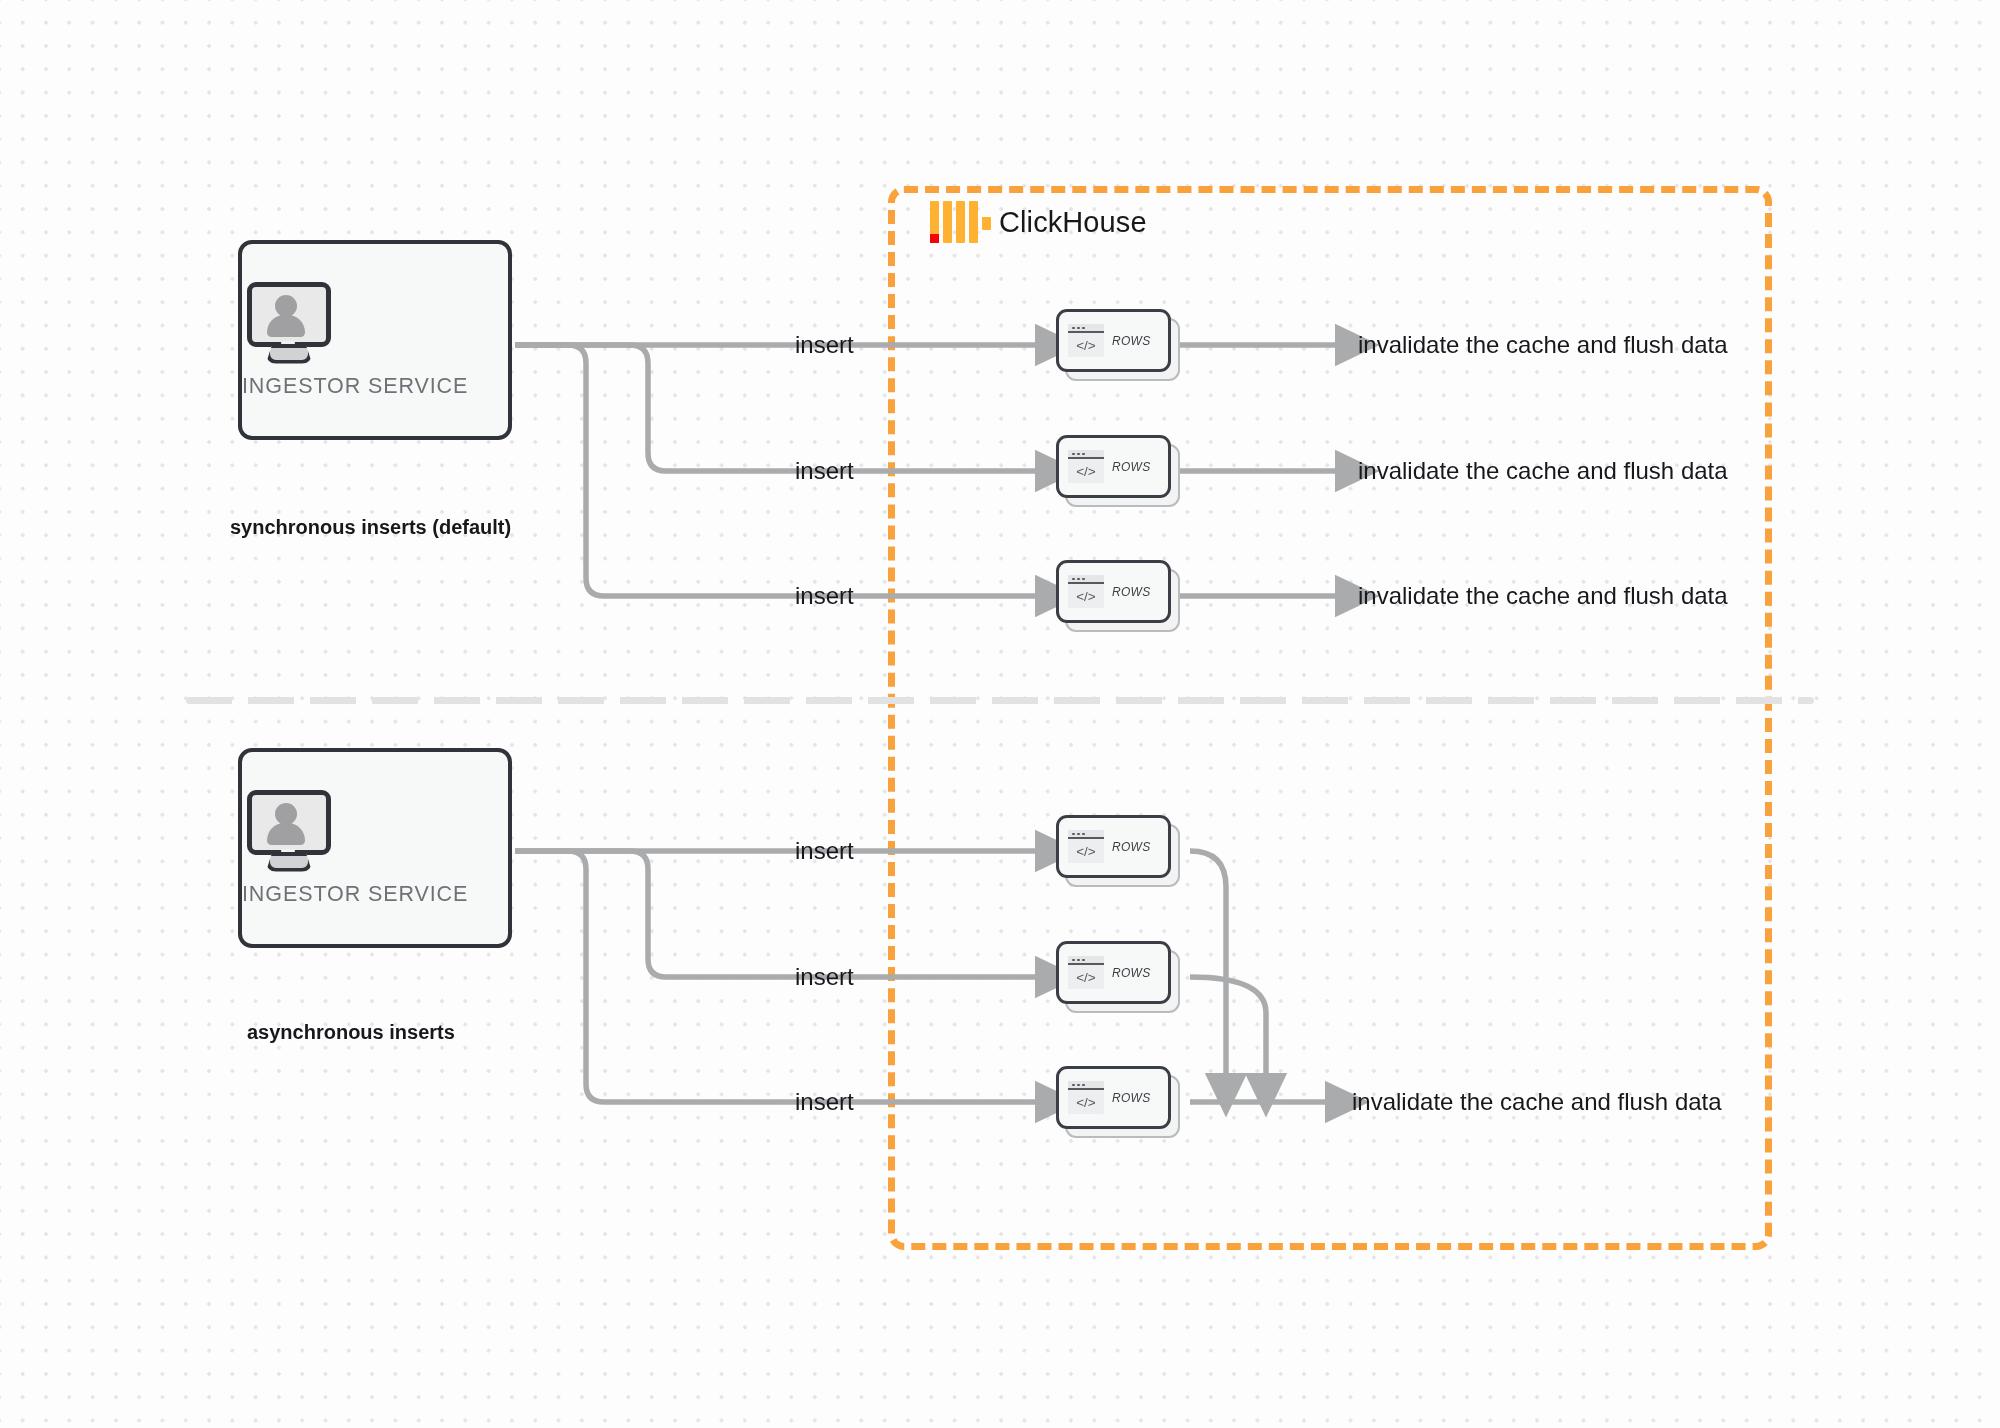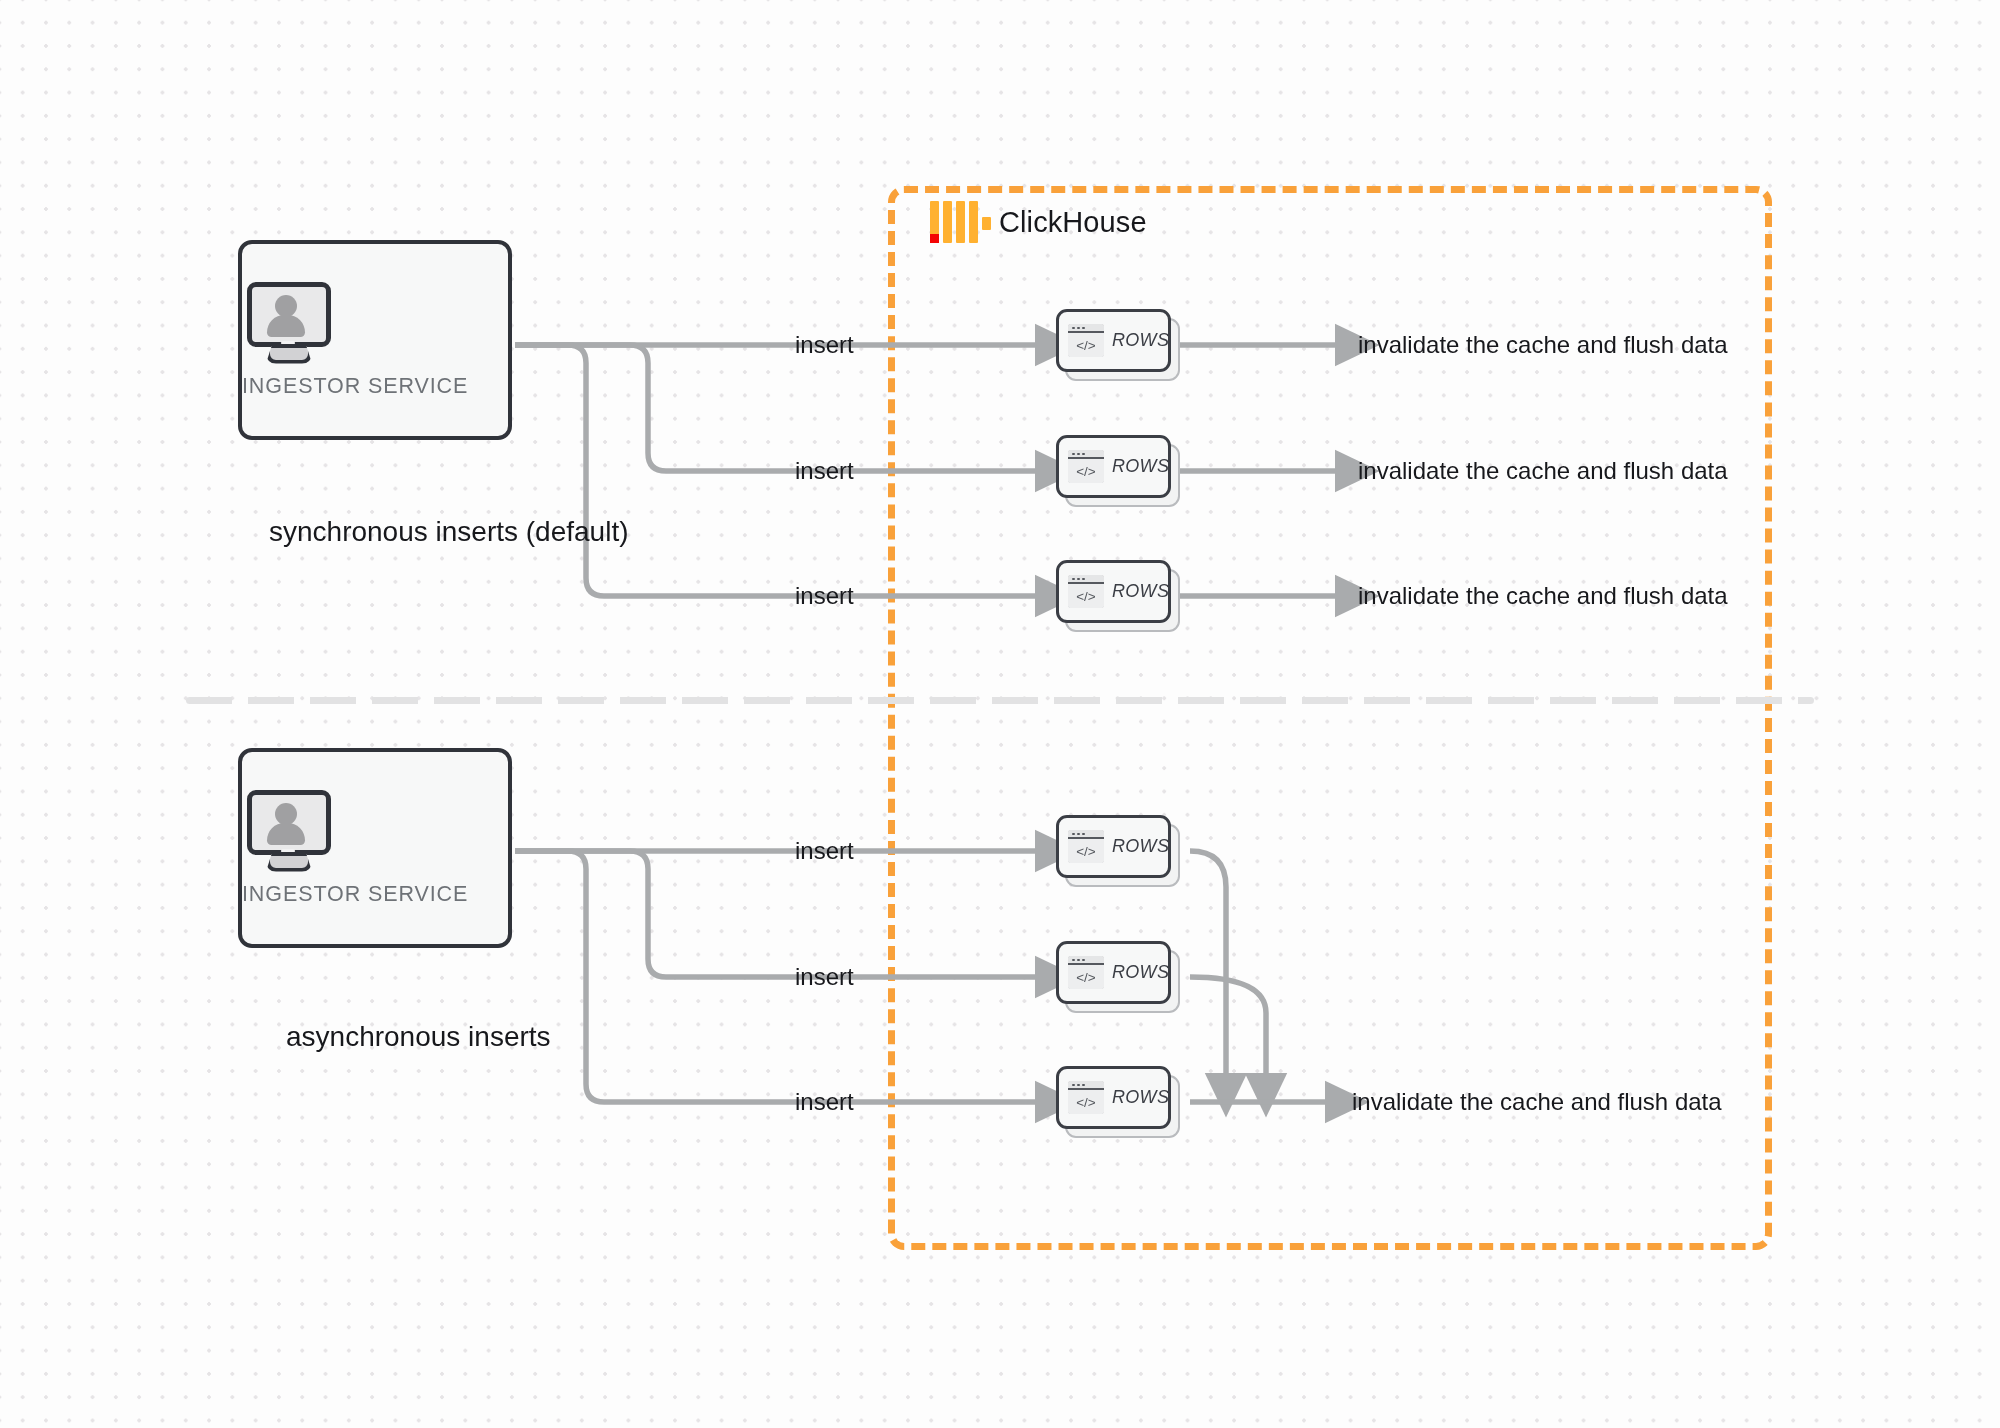--- a/index.html
+++ b/index.html
@@ -153,25 +153,24 @@
   .ingestor-label {
     font-size: 21.5px;
     color: #6e7277;
     letter-spacing: 0.9px;
     white-space: nowrap;
   }
 
   
   .mode-caption {
     position: absolute;
-    font-size: 28px;
-    font-weight: normal;
+    font-size: 20px;
+    font-weight: bold;
     color: #17181c;
     white-space: nowrap;
-    margin-left: 39px;
   }
   .mode-caption.sync  { left: 230px; top: 516px; }
   .mode-caption.async { left: 247px; top: 1021px; }
 
   
   .divider {
     position: absolute;
     left: 186px;
     top: 697px;
     width: 1628px;
@@ -251,21 +250,21 @@
     background: #edeeef;
     display: flex;
     align-items: center;
     justify-content: center;
     font-size: 13.5px;
     color: #55585e;
     font-family: "Liberation Sans", sans-serif;
     border-radius: 0 0 2px 2px;
   }
   .rows-text {
-    font-size: 18px;
+    font-size: 12px;
     font-style: italic;
     color: #3b3e45;
     letter-spacing: 0.3px;
   }
 
   
   .edge-label {
     position: absolute;
     font-size: 24px;
     color: #17181c;

